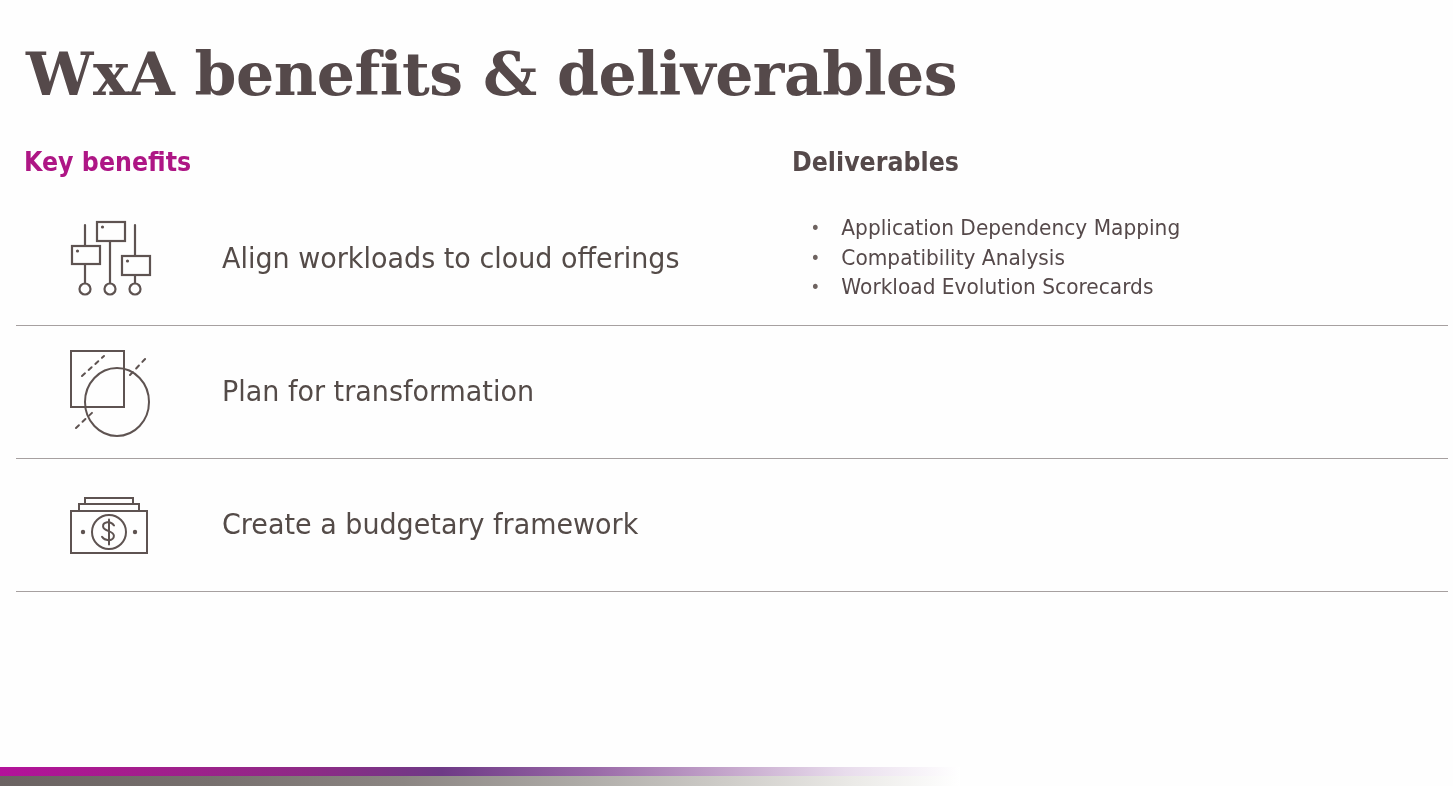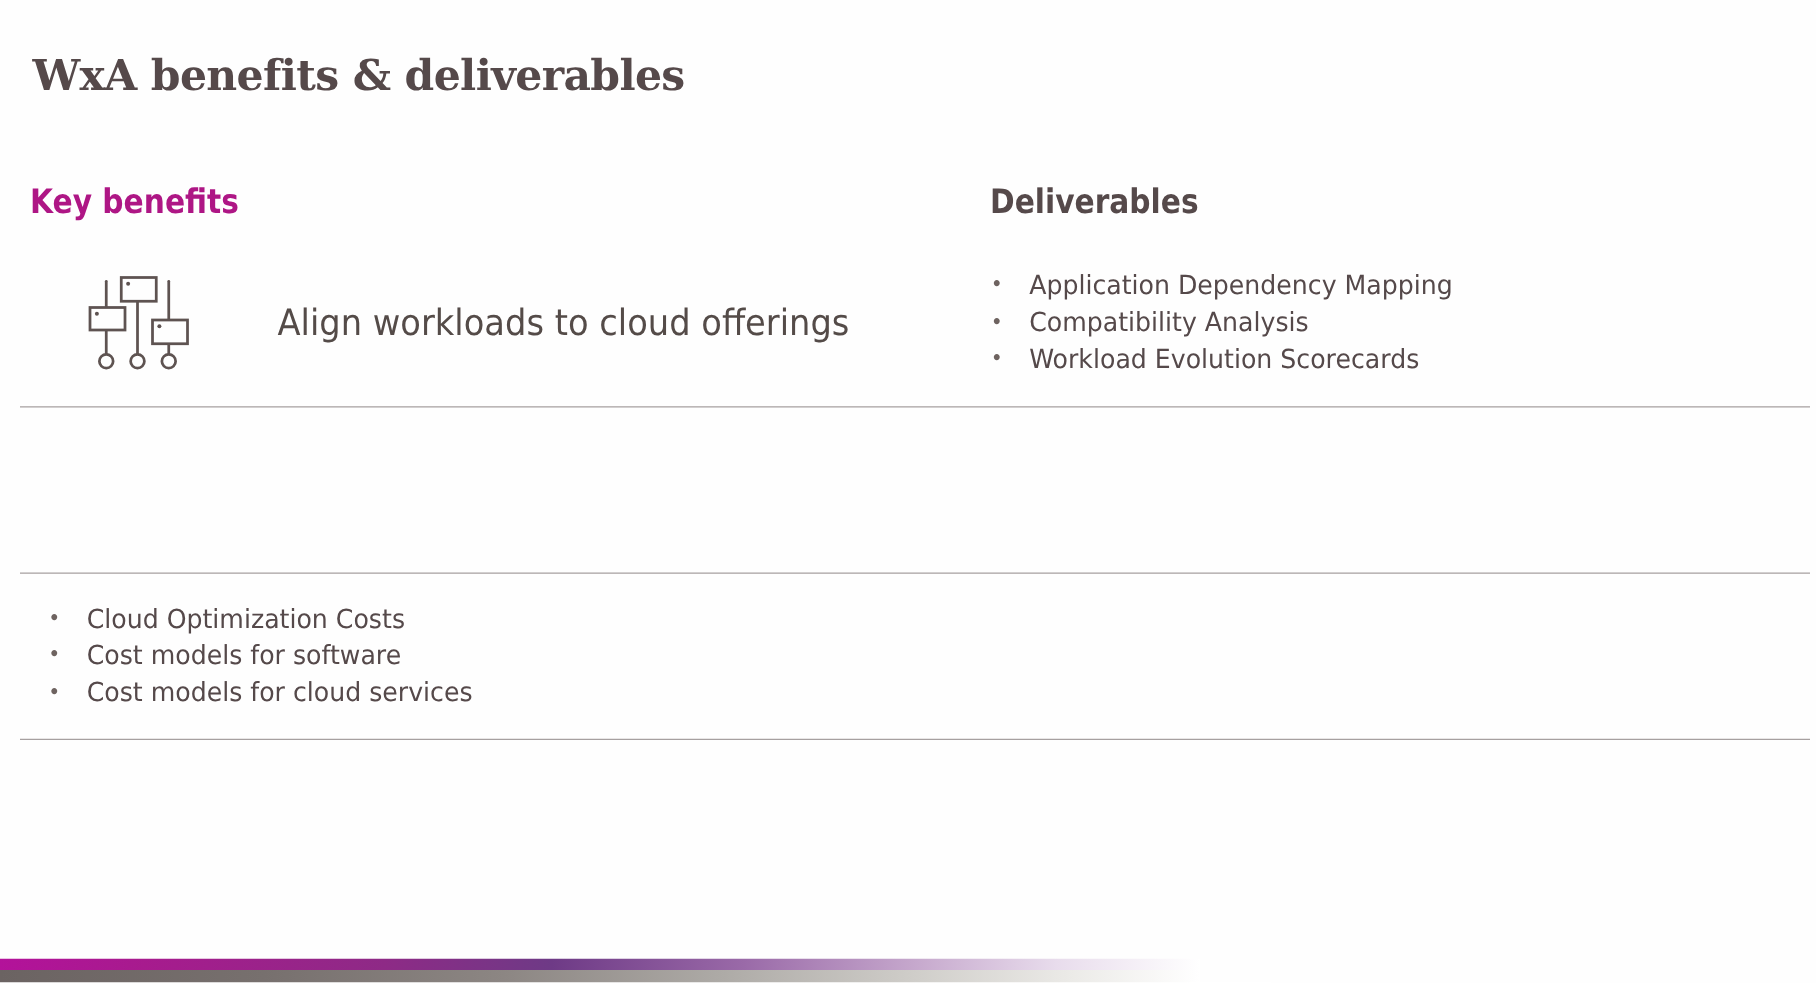--- a/index.html
+++ b/index.html
@@ -21,21 +21,21 @@
     inset: 0;
     background: #fefefe;
   }
 
   
   .slide-title {
     position: absolute;
     left: 26px;
     top: 44px;
     font-family: "DejaVu Serif", "Liberation Serif", serif;
-    font-size: 34px;
+    font-size: 60px;
     font-weight: 700;
     color: #55494a;
     letter-spacing: -0.5px;
     line-height: 1;
     white-space: nowrap;
   }
 
   
   .col-head {
     position: absolute;
@@ -109,21 +109,21 @@
     margin-left: 70px;
   }
 
   .deliv-cell {
     flex: 1 1 auto;
     padding-left: 13px;
     box-sizing: border-box;
   }
   .deliv-list {
     list-style: none;
-    margin: 0;
+    margin: 18px;
     padding: 0;
   }
   .deliv-list li {
     position: relative;
     padding-left: 42px;
     font-family: "DejaVu Sans", "Liberation Sans", sans-serif;
     font-size: 21px;
     color: #55494a;
     line-height: 29.5px;
     white-space: nowrap;
@@ -216,29 +216,51 @@
       <div class="deliv-cell">
         <ul class="deliv-list">
           <li>Application Dependency Mapping</li>
           <li>Compatibility Analysis</li>
           <li>Workload Evolution Scorecards</li>
         </ul>
       </div>
     </div>
 
     <div class="row">
-    </div>
-
-    <div class="row">
-      <div class="deliv-cell">
-        <ul class="deliv-list">
-          <li>Cloud Optimization Costs</li>
-          <li>Cost models for software</li>
-          <li>Cost models for cloud services</li>
-        </ul>
+      <div class="benefit-cell">
+        <div class="icon-box">
+          <svg width="84" height="100" viewBox="0 0 84 100" fill="none" stroke="#5e5351" stroke-width="2" stroke-linecap="round">
+            <rect x="3" y="9" width="53" height="56" fill="#fefefe"></rect>
+            <ellipse cx="49" cy="60" rx="32" ry="34" fill="none"></ellipse>
+            <g stroke-dasharray="4 5" stroke-width="2">
+              <line x1="14" y1="34" x2="36" y2="14"></line>
+              <line x1="62" y1="33" x2="78" y2="16"></line>
+              <line x1="8" y1="86" x2="27" y2="68"></line>
+            </g>
+          </svg>
+        </div>
+        <div class="benefit-label">Plan for transformation</div>
+      </div>
+    </div>
+
+    <div class="row">
+      <div class="benefit-cell">
+        <div class="icon-box">
+          <svg width="84" height="92" viewBox="0 0 84 92" fill="none" stroke="#5e5351" stroke-width="2" stroke-linecap="round">
+            <rect x="17" y="19" width="48" height="9" fill="#fefefe"></rect>
+            <rect x="11" y="25" width="60" height="9" fill="#fefefe"></rect>
+            <rect x="3" y="32" width="76" height="42" fill="#fefefe"></rect>
+            <circle cx="41" cy="53" r="17"></circle>
+            <circle cx="15" cy="53" r="2.2" fill="#5e5351" stroke="none"></circle>
+            <circle cx="67" cy="53" r="2.2" fill="#5e5351" stroke="none"></circle>
+            <path d="M46 46.5c-1.6-2.4-4.4-3.6-6.9-3.2-2.6.4-4.2 2.3-4 4.3.3 2.6 3.4 3.6 5.6 4.5 2.4.9 5.1 2.2 5.2 4.7.1 2.3-2 4.2-4.8 4.4-2.8.2-5.6-1.2-7.1-3.4"></path>
+            <line x1="41" y1="40.5" x2="41" y2="65.5"></line>
+          </svg>
+        </div>
+        <div class="benefit-label">Create a budgetary framework</div>
       </div>
     </div>
 
     <div class="row">
     </div>
 
   </div>
 
   <div class="bottom-bars">
     <div class="bar-magenta"></div>

